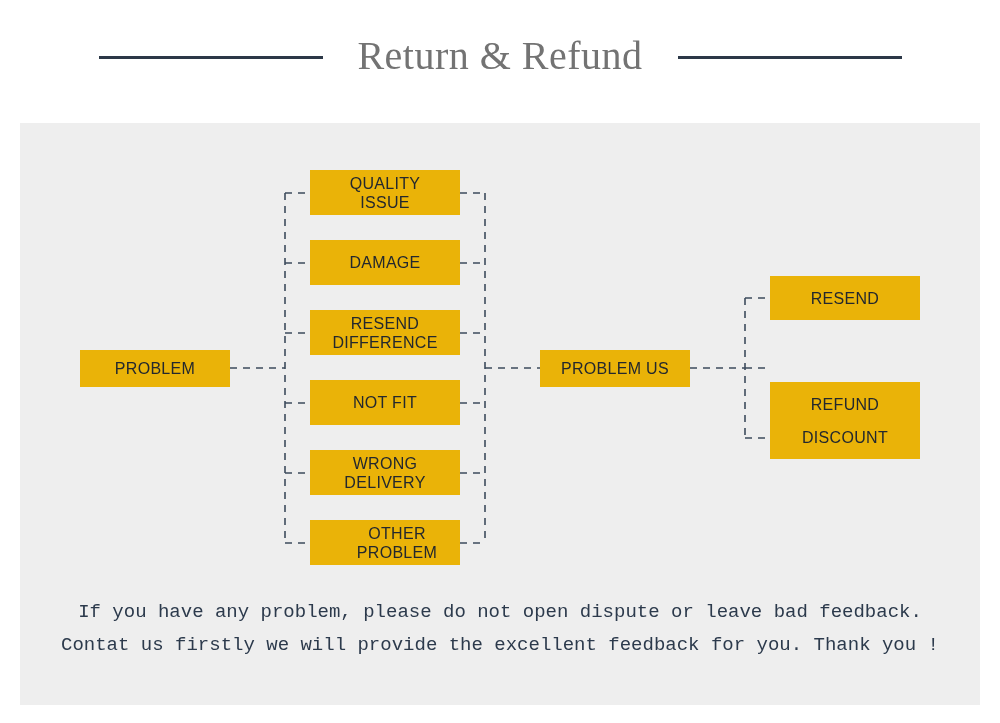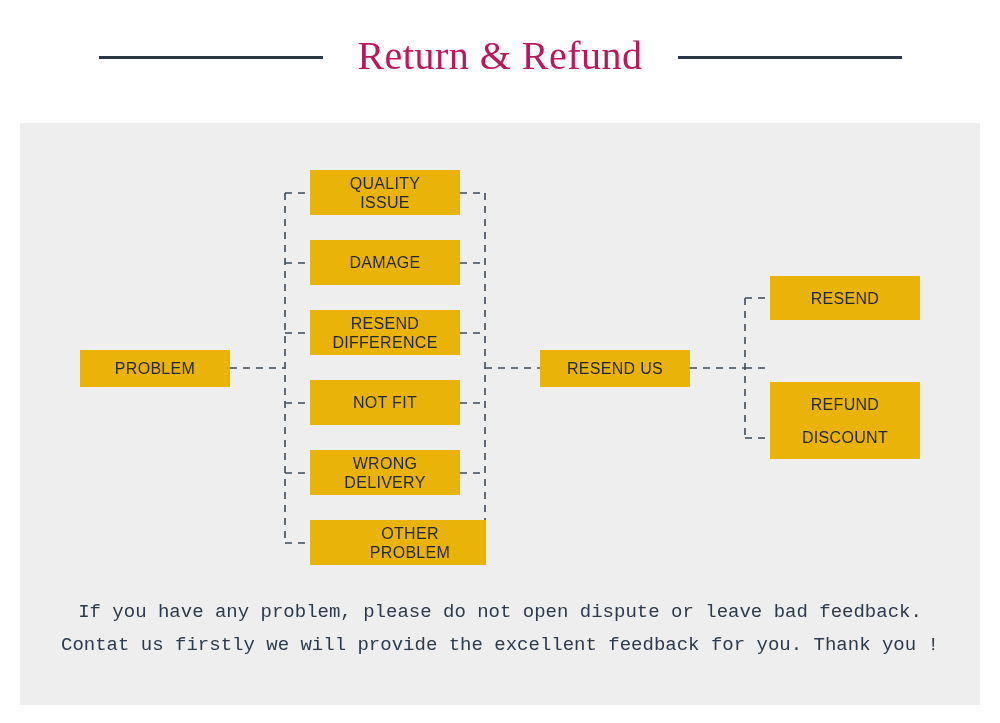--- a/index.html
+++ b/index.html
@@ -39,21 +39,21 @@
   .rule-right { left: 678px; width: 224px; }
   .page-title {
     position: absolute;
     left: 0;
     top: 28px;
     width: 1000px;
     text-align: center;
     font-family: "Liberation Serif", "DejaVu Serif", serif;
     font-size: 40px;
     font-weight: 400;
-    color: #be185d;
+    color: #737373;
     letter-spacing: 0.5px;
     line-height: 56px;
   }
 
   
   .panel {
     position: absolute;
     left: 20px;
     top: 123px;
     width: 960px;
@@ -178,27 +178,27 @@
 
       <div class="node" style="left:290px; top:257px; width:150px; height:45px;">
         <span>NOT FIT</span>
       </div>
 
       <div class="node" style="left:290px; top:327px; width:150px; height:45px;">
         <span>WRONG
 DELIVERY</span>
       </div>
 
-      <div class="node" style="left:290px; top:397px; width:176px; height:45px;padding-left:24px;">
+      <div class="node" style="left:290px; top:397px; width:150px; height:45px;padding-left:24px;">
         <span>OTHER
 PROBLEM</span>
       </div>
 
       <div class="node" style="left:520px; top:227px; width:150px; height:37px;">
-        <span>RESEND US</span>
+        <span>PROBLEM US</span>
       </div>
 
       <div class="node" style="left:750px; top:153px; width:150px; height:44px;text-align:center;">
         <span>RESEND</span>
       </div>
 
       <div class="node" style="left:750px; top:223px; width:150px; height:44px;margin-top:36px;">
         <span>REFUND</span>
       </div>
 

